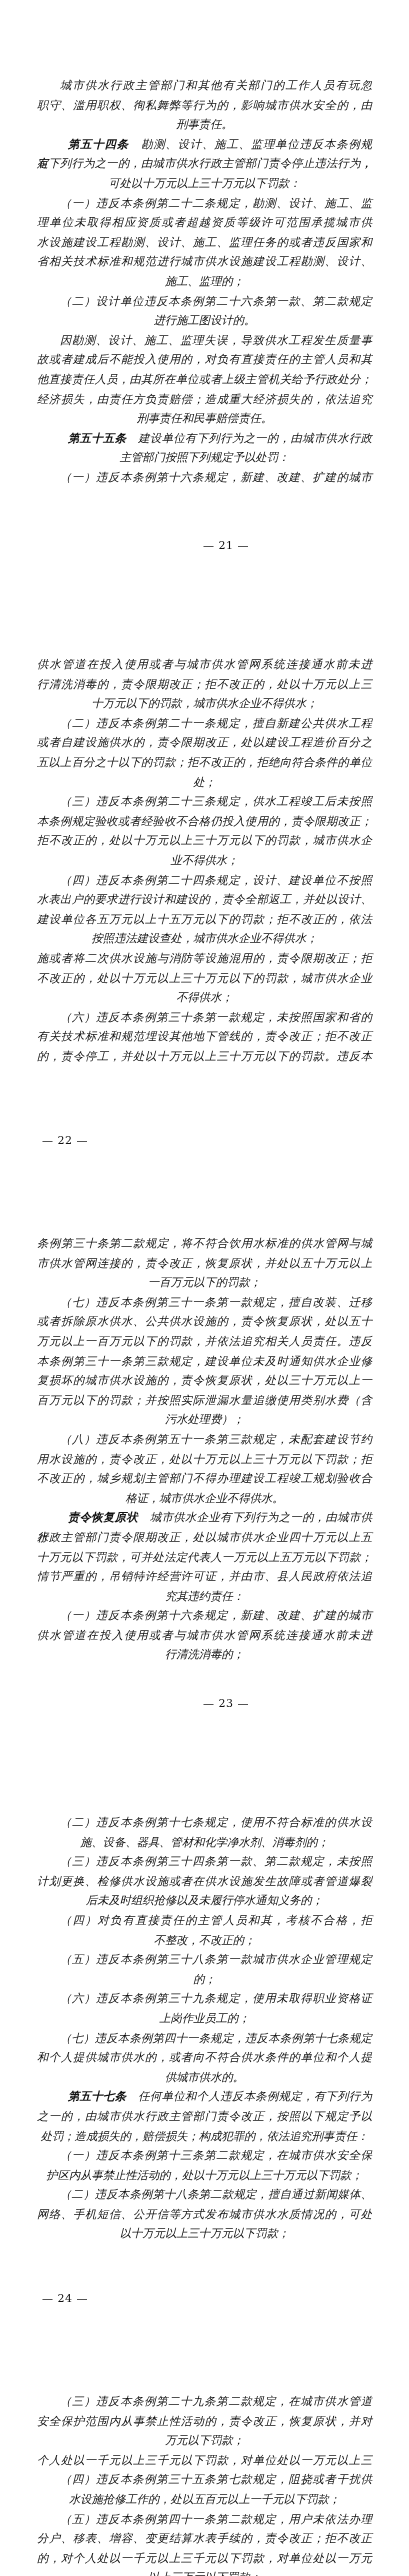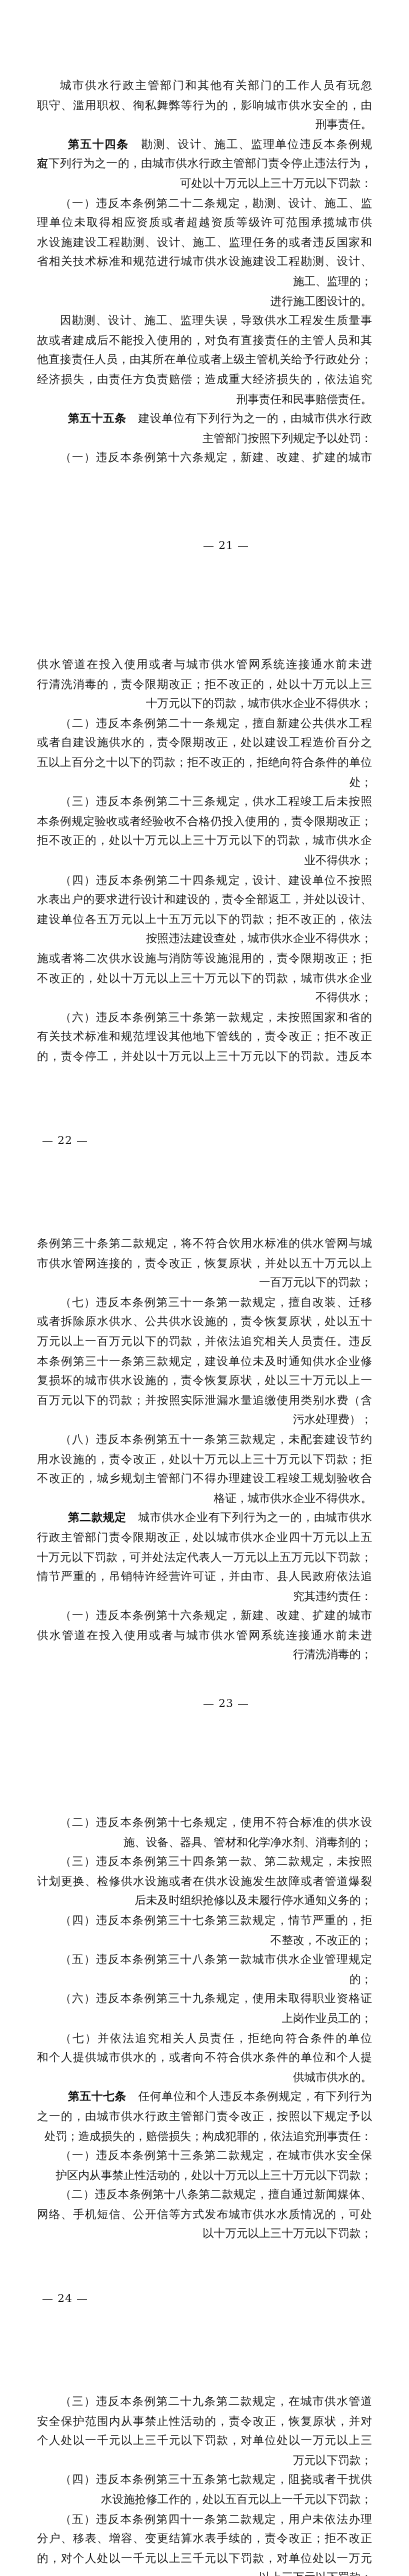--- a/index.html
+++ b/index.html
@@ -16,35 +16,36 @@
     width:409px;
     height:579px;
     background:#ffffff;
     overflow:hidden;
   }
   .textblock{
     position:absolute;
     left:37px;
     top:76px;
     width:335px;
+    font-style:italic;
   }
   .line{
     height:19.6px;
     line-height:19.6px;
     font-size:11.3px;
     letter-spacing:0;
   }
   
   .line.first,.line.mid{
     text-align:justify;
     text-align-last:justify;
     text-justify:inter-character;
   }
   .line.first{ text-indent:23px; }
-  .line.end{ text-align:right; }
+  .line.end{ text-align:center; }
   .b{
     font-weight:700;
     font-family:"Liberation Sans","DejaVu Sans",sans-serif;
     margin-left:8px;
   }
   .pagenum{
     position:absolute;
     top:536px;
     height:19.6px;
     line-height:19.6px;
@@ -66,20 +67,21 @@
         <div class="line mid"><span>职守、滥用职权、徇私舞弊等行为的，影响城市供水安全的，由</span></div>
         <div class="line end"><span>刑事责任。</span></div>
         <div class="line first"><span class="b">第五十四条</span><span>　勘测、设计、施工、监理单位违反本条例规定，</span></div>
         <div class="line mid"><span>有下列行为之一的，由城市供水行政主管部门责令停止违法行为，</span></div>
         <div class="line end"><span>可处以十万元以上三十万元以下罚款：</span></div>
         <div class="line first"><span>（一）违反本条例第二十二条规定，勘测、设计、施工、监</span></div>
         <div class="line mid"><span>理单位未取得相应资质或者超越资质等级许可范围承揽城市供</span></div>
         <div class="line mid"><span>水设施建设工程勘测、设计、施工、监理任务的或者违反国家和</span></div>
         <div class="line mid"><span>省相关技术标准和规范进行城市供水设施建设工程勘测、设计、</span></div>
         <div class="line end"><span>施工、监理的；</span></div>
+        <div class="line first"><span>（二）设计单位违反本条例第二十六条第一款、第二款规定</span></div>
         <div class="line end"><span>进行施工图设计的。</span></div>
         <div class="line first"><span>因勘测、设计、施工、监理失误，导致供水工程发生质量事</span></div>
         <div class="line mid"><span>故或者建成后不能投入使用的，对负有直接责任的主管人员和其</span></div>
         <div class="line mid"><span>他直接责任人员，由其所在单位或者上级主管机关给予行政处分；</span></div>
         <div class="line mid"><span>经济损失，由责任方负责赔偿；造成重大经济损失的，依法追究</span></div>
         <div class="line end"><span>刑事责任和民事赔偿责任。</span></div>
         <div class="line first"><span class="b">第五十五条</span><span>　建设单位有下列行为之一的，由城市供水行政</span></div>
         <div class="line end"><span>主管部门按照下列规定予以处罚：</span></div>
         <div class="line first"><span>（一）违反本条例第十六条规定，新建、改建、扩建的城市</span></div>
       </div>
@@ -120,64 +122,64 @@
         <div class="line mid"><span>或者拆除原水供水、公共供水设施的，责令恢复原状，处以五十</span></div>
         <div class="line mid"><span>万元以上一百万元以下的罚款，并依法追究相关人员责任。违反</span></div>
         <div class="line mid"><span>本条例第三十一条第三款规定，建设单位未及时通知供水企业修</span></div>
         <div class="line mid"><span>复损坏的城市供水设施的，责令恢复原状，处以三十万元以上一</span></div>
         <div class="line mid"><span>百万元以下的罚款；并按照实际泄漏水量追缴使用类别水费（含</span></div>
         <div class="line end"><span>污水处理费）；</span></div>
         <div class="line first"><span>（八）违反本条例第五十一条第三款规定，未配套建设节约</span></div>
         <div class="line mid"><span>用水设施的，责令改正，处以十万元以上三十万元以下罚款；拒</span></div>
         <div class="line mid"><span>不改正的，城乡规划主管部门不得办理建设工程竣工规划验收合</span></div>
         <div class="line end"><span>格证，城市供水企业不得供水。</span></div>
-        <div class="line first"><span class="b">第二款规定</span><span>　城市供水企业有下列行为之一的，由城市供水</span></div>
+        <div class="line first"><span class="b">责令恢复原状</span><span>　城市供水企业有下列行为之一的，由城市供水</span></div>
         <div class="line mid"><span>行政主管部门责令限期改正，处以城市供水企业四十万元以上五</span></div>
         <div class="line mid"><span>十万元以下罚款，可并处法定代表人一万元以上五万元以下罚款；</span></div>
         <div class="line mid"><span>情节严重的，吊销特许经营许可证，并由市、县人民政府依法追</span></div>
         <div class="line end"><span>究其违约责任：</span></div>
         <div class="line first"><span>（一）违反本条例第十六条规定，新建、改建、扩建的城市</span></div>
         <div class="line mid"><span>供水管道在投入使用或者与城市供水管网系统连接通水前未进</span></div>
         <div class="line end"><span>行清洗消毒的；</span></div>
       </div>
       <div class="pagenum pn-right">— 23 —</div>
     </div>
     <div class="page">
       <div class="textblock">
         <div class="line first"><span>（二）违反本条例第十七条规定，使用不符合标准的供水设</span></div>
         <div class="line end"><span>施、设备、器具、管材和化学净水剂、消毒剂的；</span></div>
         <div class="line first"><span>（三）违反本条例第三十四条第一款、第二款规定，未按照</span></div>
         <div class="line mid"><span>计划更换、检修供水设施或者在供水设施发生故障或者管道爆裂</span></div>
         <div class="line end"><span>后未及时组织抢修以及未履行停水通知义务的；</span></div>
-        <div class="line first"><span>（四）违反本条例第三十七条第三款规定，情节严重的，拒</span></div>
+        <div class="line first"><span>（四）对负有直接责任的主管人员和其，考核不合格，拒</span></div>
         <div class="line end"><span>不整改，不改正的；</span></div>
         <div class="line first"><span>（五）违反本条例第三十八条第一款城市供水企业管理规定</span></div>
         <div class="line end"><span>的；</span></div>
         <div class="line first"><span>（六）违反本条例第三十九条规定，使用未取得职业资格证</span></div>
         <div class="line end"><span>上岗作业员工的；</span></div>
-        <div class="line first"><span>（七）并依法追究相关人员责任，拒绝向符合条件的单位</span></div>
+        <div class="line first"><span>（七）违反本条例第四十一条规定，违反本条例第十七条规定</span></div>
         <div class="line mid"><span>和个人提供城市供水的，或者向不符合供水条件的单位和个人提</span></div>
         <div class="line end"><span>供城市供水的。</span></div>
         <div class="line first"><span class="b">第五十七条</span><span>　任何单位和个人违反本条例规定，有下列行为</span></div>
         <div class="line mid"><span>之一的，由城市供水行政主管部门责令改正，按照以下规定予以</span></div>
         <div class="line end"><span>处罚；造成损失的，赔偿损失；构成犯罪的，依法追究刑事责任：</span></div>
         <div class="line first"><span>（一）违反本条例第十三条第二款规定，在城市供水安全保</span></div>
         <div class="line end"><span>护区内从事禁止性活动的，处以十万元以上三十万元以下罚款；</span></div>
         <div class="line first"><span>（二）违反本条例第十八条第二款规定，擅自通过新闻媒体、</span></div>
         <div class="line mid"><span>网络、手机短信、公开信等方式发布城市供水水质情况的，可处</span></div>
         <div class="line end"><span>以十万元以上三十万元以下罚款；</span></div>
       </div>
       <div class="pagenum pn-left">— 24 —</div>
     </div>
     <div class="page">
       <div class="textblock">
         <div class="line first"><span>（三）违反本条例第二十九条第二款规定，在城市供水管道</span></div>
         <div class="line mid"><span>安全保护范围内从事禁止性活动的，责令改正，恢复原状，并对</span></div>
+        <div class="line end"><span>万元以下罚款；</span></div>
         <div class="line mid"><span>个人处以一千元以上三千元以下罚款，对单位处以一万元以上三</span></div>
-        <div class="line end"><span>万元以下罚款；</span></div>
         <div class="line first"><span>（四）违反本条例第三十五条第七款规定，阻挠或者干扰供</span></div>
         <div class="line end"><span>水设施抢修工作的，处以五百元以上一千元以下罚款；</span></div>
         <div class="line first"><span>（五）违反本条例第四十一条第二款规定，用户未依法办理</span></div>
         <div class="line mid"><span>分户、移表、增容、变更结算水表手续的，责令改正；拒不改正</span></div>
         <div class="line mid"><span>的，对个人处以一千元以上三千元以下罚款，对单位处以一万元</span></div>
         <div class="line end"><span>以上三万元以下罚款；</span></div>
       </div>
     </div>
   </div>
 

